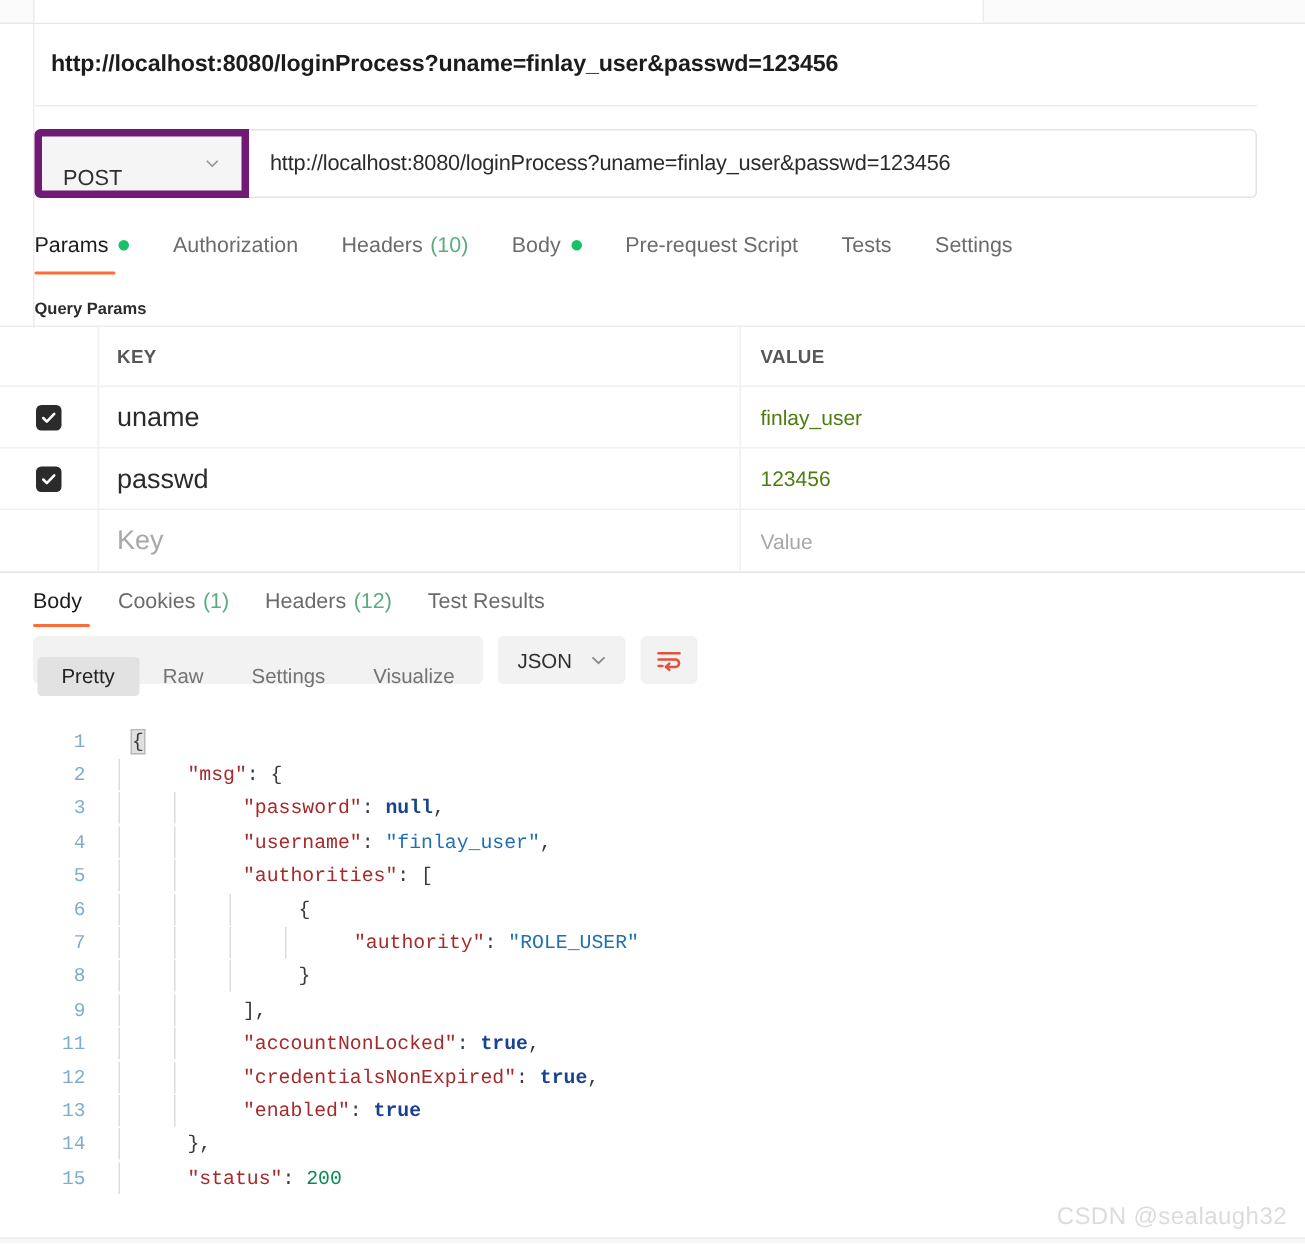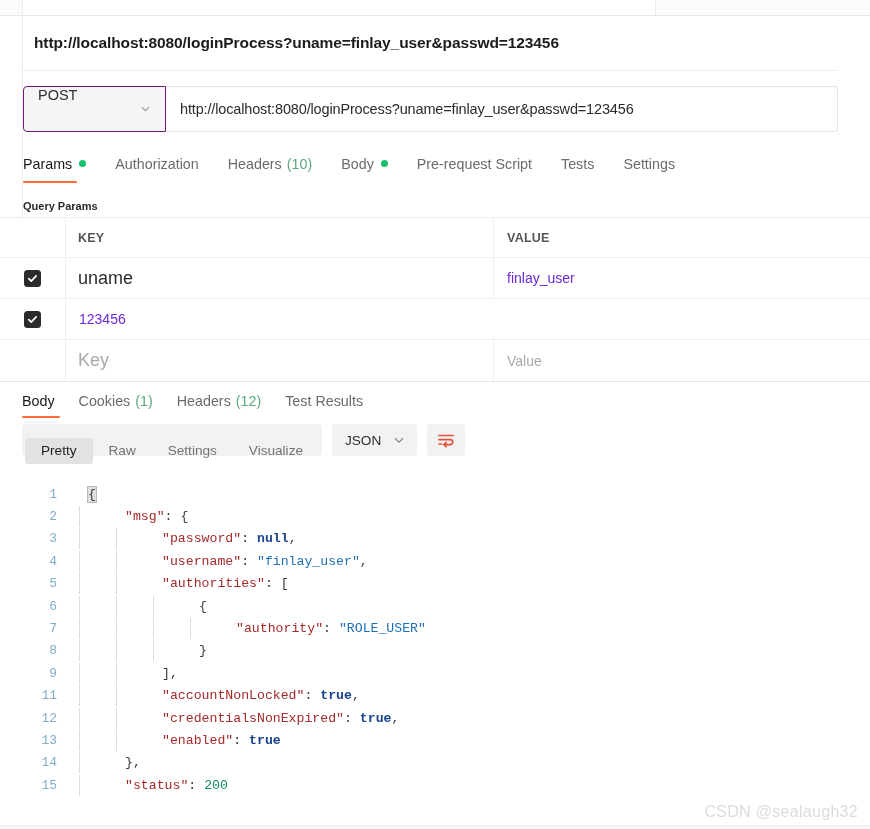--- a/index.html
+++ b/index.html
@@ -54,23 +54,23 @@
   
   .urlbar {
     margin: 15px 0 0 0;
     height: 46px;
     display: flex;
     padding-left: 0;
   }
   .method-box {
     width: 143px; height: 46px;
     background: #f5f5f5;
-    border: 1px solid #701a75;
+    border: 5px solid #701a75;
     border-radius: 4px 0 0 4px;
-    display: flex; align-items: flex-start;
+    display: flex; align-items: flex-end;
     padding: 0 14px;
     position: relative;
   }
   .method-label {
     font-size: 14.5px;
     color: #2e2e2e;
     font-weight: normal;
   }
   .chev {
     position: absolute; right: 15px; top: 50%;
@@ -160,21 +160,21 @@
     border-right: 1px solid #efefef;
     flex-shrink: 0;
     font-size: 18px;
     color: #2b2b2b;
   }
   .pcell-val {
     flex: 1;
     display: flex; align-items: center;
     padding-left: 13px;
     font-size: 14px;
-    color: #6d28d9;
+    color: #4d7c0f;
   }
   .prow.head .pcell-key, .prow.head .pcell-val {
     font-size: 12.5px;
     font-weight: bold;
     color: #565656;
     letter-spacing: 0.25px;
   }
   .prow.head { height: 40px; }
   .muted { color: #a8a8a8; }
   .chk {
@@ -391,20 +391,21 @@
     </div>
 
     <div class="prow">
       <div class="pcell-chk">
         <span class="chk">
           <svg width="11" height="11" viewBox="0 0 12 12">
               <path d="M2 6.2 L4.6 8.8 L10 3.2" fill="none" stroke="#ffffff" stroke-width="1.9" stroke-linecap="round" stroke-linejoin="round"></path>
             </svg>
         </span>
       </div>
+      <div class="pcell-key">passwd</div>
       <div class="pcell-val">123456</div>
     </div>
 
     <div class="prow">
       <div class="pcell-chk"></div>
       <div class="pcell-key muted">Key</div>
       <div class="pcell-val muted">Value</div>
     </div>
   </div>
 

